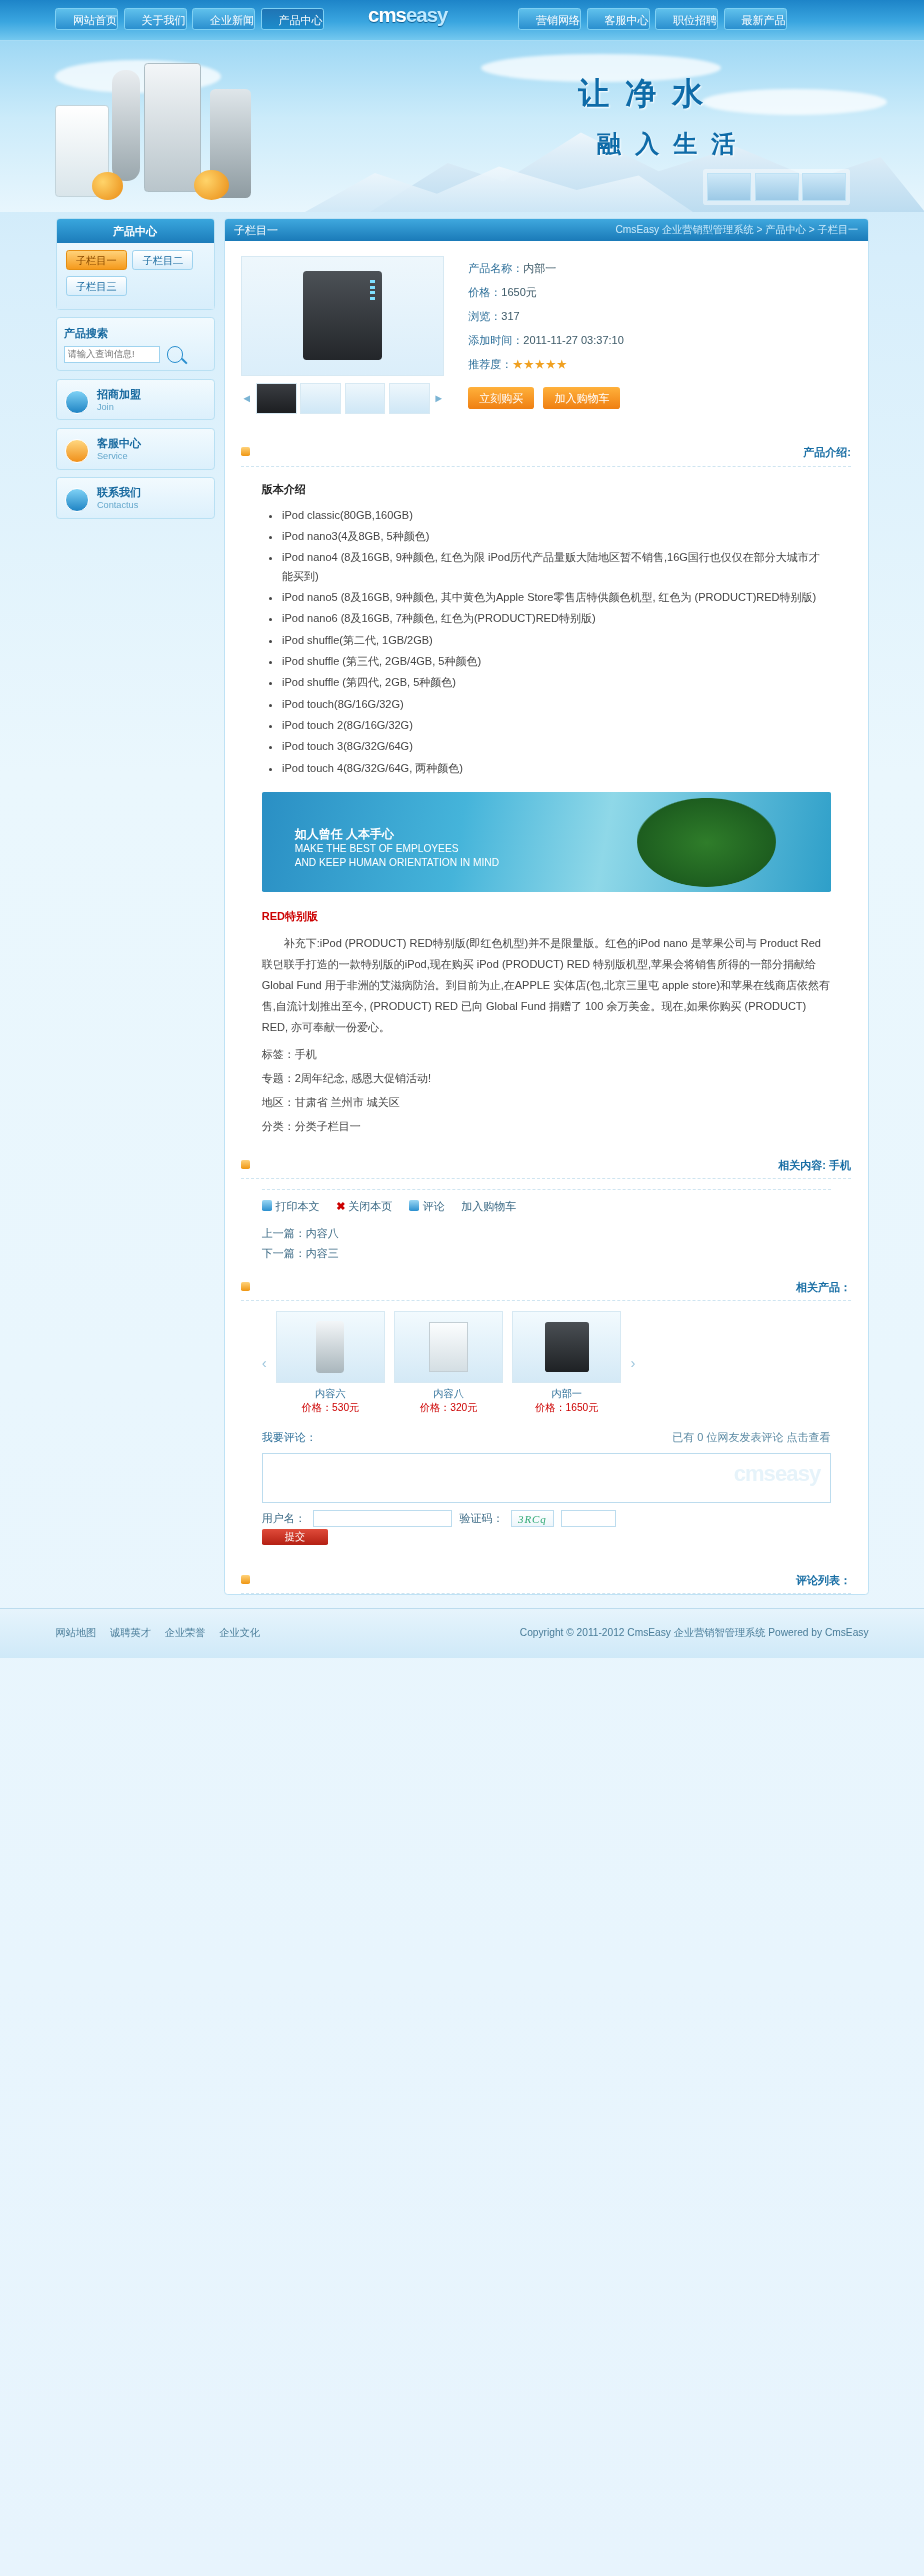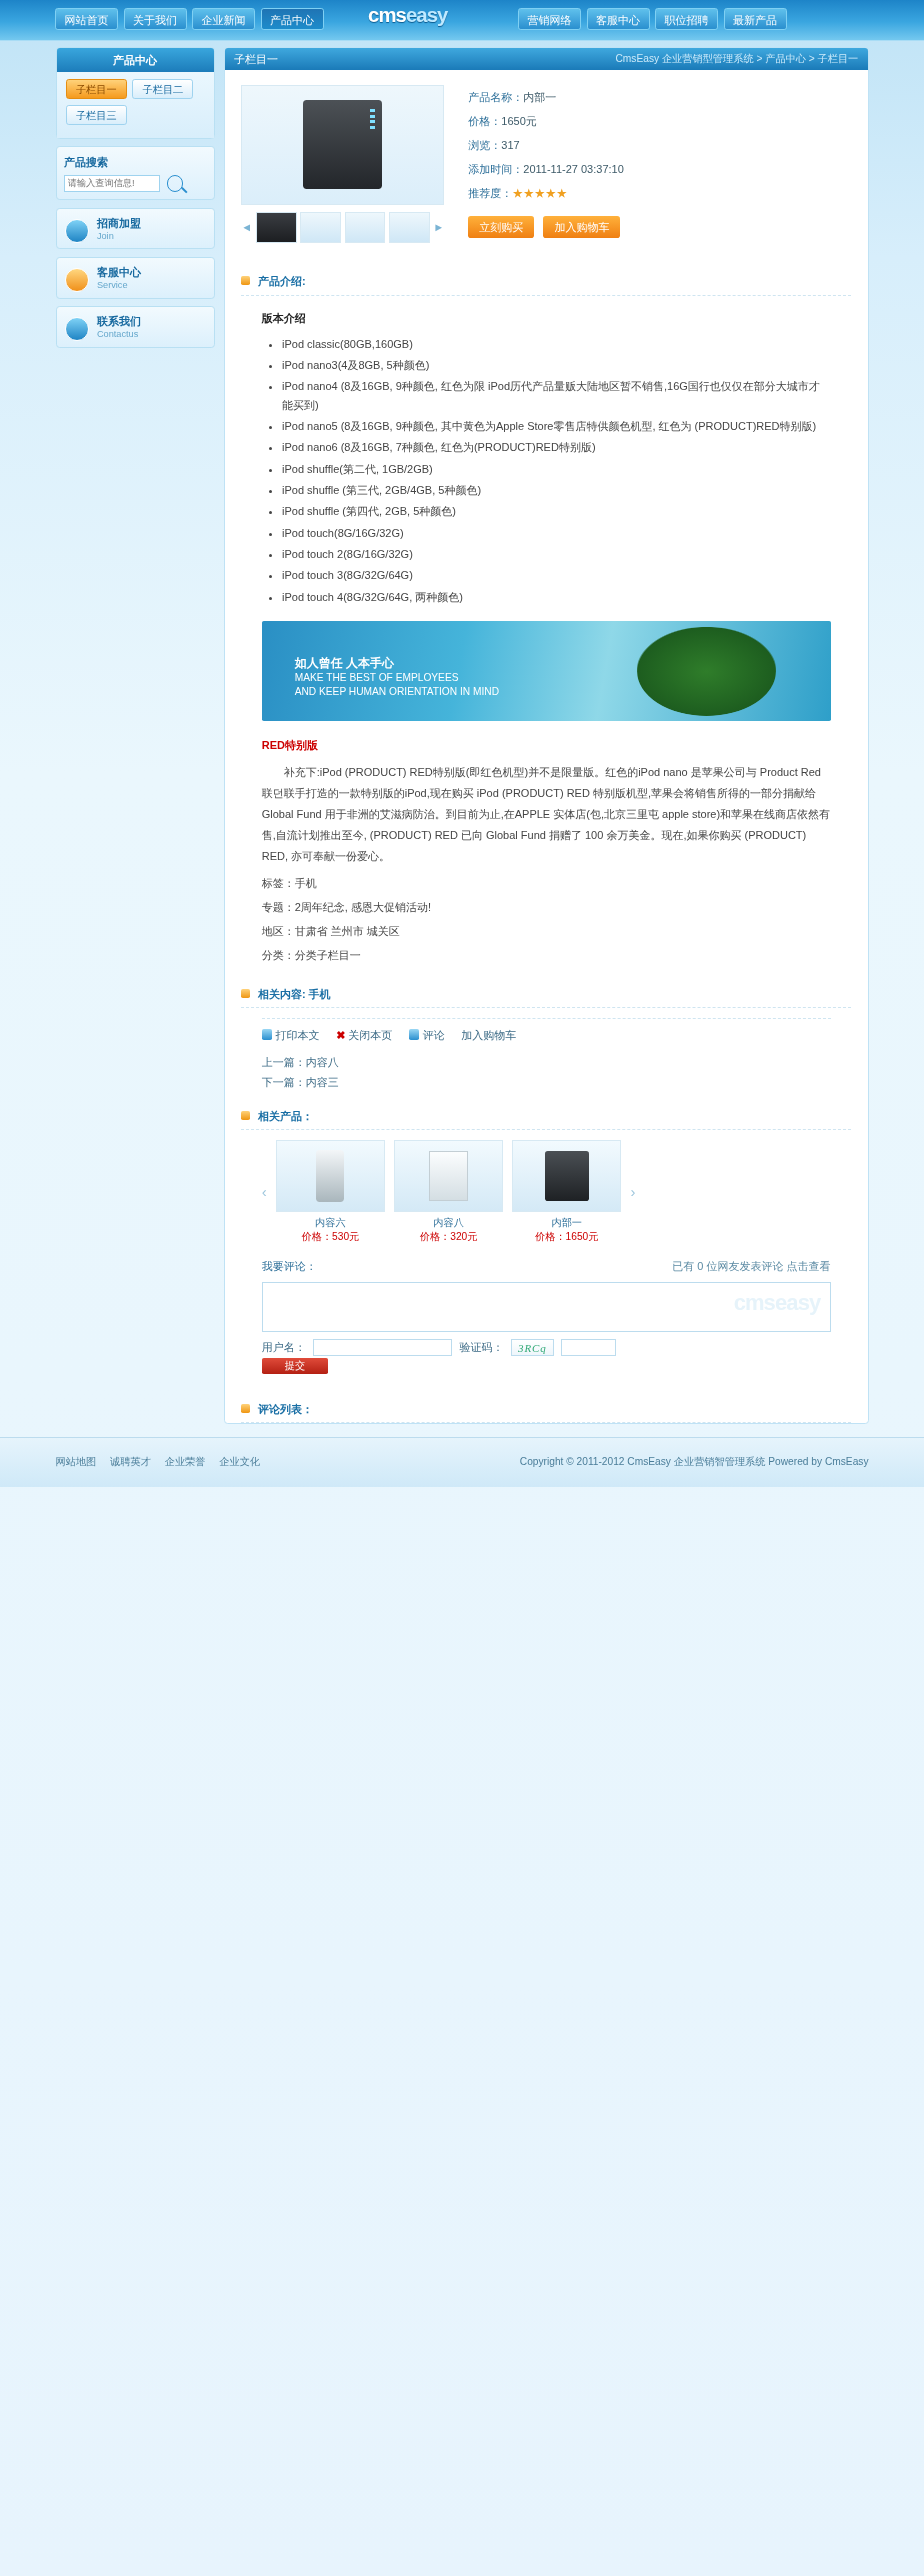--- a/index.html
+++ b/index.html
@@ -10,21 +10,21 @@
     font-size:11px;
     color:#333;
     background:#dff0fa;
   }
   .page { position:relative; width:924px; height:2576px; overflow:hidden;
           background:linear-gradient(#bfe3f6 0%, #d7eefb 10%, #eaf7fd 30%, #e7f4fd 100%); }
 
   
   .topbar { position:relative; height:41px; background:linear-gradient(#1d84c8,#3aa6e0 55%,#74c8ef); border-bottom:0.9px solid #a8dcf5;}
   .nav { position:absolute; left:55px; top:8.3px; display:flex; gap:5.5px; align-items:center;}
-  .nav-item { width:63px; height:22px; line-height:22px; text-align:center; color:#fff;
+  .nav-item { width:63px; height:22px; line-height:22px; text-align:right; color:#fff;
       font-size:11px; background:linear-gradient(#5fc0ec,#2a8fcf); border:0.9px solid #7fd0f3;
       border-radius:2.8px; cursor:pointer; }
   .nav-item.active { background:linear-gradient(#1f74b4,#1d8ccb); }
   .logo { position:absolute; left:368px; top:3.7px; width:111px; height:31px; }
   .logo .l1 { font-family:"Liberation Sans", sans-serif; font-weight:bold; font-size:20.3px;
               color:#ffffff; letter-spacing:-0.9px; text-shadow:0 0.9px 0.9px #0b5c91;}
   .logo .l2 { color:#bfe9ff; font-weight:bold; }
   .nav2 { position:absolute; left:518px; top:8.3px; display:flex; gap:5.5px; }
 
   
@@ -84,21 +84,21 @@
   .thumbrow .tb { width:41px; height:31px; border:0.9px solid #d7e9f3; background:linear-gradient(#eef7fc,#cfe7f6);}
   .info { flex:1; font-size:11px; color:#3d5a68; line-height:24px; }
   .info .lbl { color:#2d6f99; }
   .buybar { margin-top:11px; display:flex; gap:9.2px; }
   .btn-buy { height:22px; line-height:22px; padding:0 11px; color:#fff; border:none; border-radius:2.8px;
       background:linear-gradient(#ffb13b,#ef7f12); font-size:11px; cursor:pointer; }
   .btn-cart { height:22px; line-height:22px; padding:0 11px; color:#fff; border:none; border-radius:2.8px;
       background:linear-gradient(#ffb13b,#ef7f12); font-size:11px; cursor:pointer; }
 
   .sec-title { margin:11px 16.6px 0; padding:5.5px 0 5.5px 16.6px; border-bottom:0.9px dashed #cfe5f1;
-      color:#1a6fa5; font-weight:bold; font-size:11px; position:relative;}
+      color:#1a6fa5; font-weight:bold; font-size:11px; position:relative;text-align:right;}
   .sec-title:before { content:""; position:absolute; left:0; top:7.4px; width:9.2px; height:9.2px;
       background:linear-gradient(#ffd27a,#ef9612); border-radius:1.8px;}
   .body-txt { padding:13px 37px 0 37px; font-size:11px; color:#444; line-height:18.5px; }
   .body-txt h4 { font-size:11px; margin:0 0 7.4px; color:#222; }
   .body-txt ul { margin:0 0 7.4px 0; padding-left:20.3px; }
   .body-txt li { margin:2.8px 0; list-style:disc; }
   .red-h { color:#c00; font-weight:bold; margin:13px 0 7.4px; }
   .para { text-indent:22px; line-height:21px; }
   .island { margin:15px 0; width:100%; height:100px; border-radius:1.8px;
      background:linear-gradient(100deg,#2a8fc4 0%, #45b4da 35%, #8fd8e8 60%, #2e9fc9 100%); position:relative; overflow:hidden;}
@@ -158,20 +158,52 @@
       <span class="l1">cms</span><span class="l1 l2">easy</span>
     </div>
     <div class="nav2">
       <div class="nav-item">营销网络</div>
       <div class="nav-item">客服中心</div>
       <div class="nav-item">职位招聘</div>
       <div class="nav-item">最新产品</div>
     </div>
   </div>
 
+  <div class="banner">
+    <div class="sky-cloud" style="left:55px;top:18.5px;width:166px;height:33px;"></div>
+    <div class="sky-cloud" style="left:481px;top:13px;width:240px;height:28px;"></div>
+    <div class="sky-cloud" style="left:702px;top:48px;width:185px;height:26px;"></div>
+
+    <div style="position:absolute;left:370px;bottom:0;width:555px;height:102px;
+        background:linear-gradient(180deg,#ffffff 0%, #dfeef8 40%, #bcdcf0 100%);
+        clip-path:polygon(0% 100%, 14% 52%, 24% 70%, 38% 22%, 52% 60%, 66% 36%, 80% 68%, 92% 46%, 100% 100%);"></div>
+    <div style="position:absolute;left:305px;bottom:0;width:388px;height:65px;
+        background:linear-gradient(180deg,#ffffff,#cfe7f6);
+        clip-path:polygon(0% 100%, 18% 40%, 34% 72%, 50% 30%, 70% 66%, 86% 44%, 100% 100%); opacity:.9;"></div>
+
+    <div class="products-img">
+      <div class="dev" style="position:absolute;left:0;top:44px;width:54px;height:92px;background:linear-gradient(#ffffff,#d9e5ea);border:0.9px solid #c3d4db;"></div>
+      <div class="dev" style="position:absolute;left:57px;top:9.2px;width:28px;height:111px;background:linear-gradient(#e9edf0,#9aa7ad);border-radius:13px;"></div>
+      <div class="dev" style="position:absolute;left:89px;top:1.8px;width:57px;height:129px;background:linear-gradient(#f3f6f8,#b9c5cb);border:0.9px solid #aebec5;"></div>
+      <div class="dev" style="position:absolute;left:155px;top:28px;width:41px;height:109px;background:linear-gradient(#dfe6ea,#8e9ba1);border-radius:5.5px;"></div>
+      <div class="dev" style="position:absolute;left:37px;top:111px;width:31px;height:28px;background:radial-gradient(circle at 35% 35%,#ffd46a,#e98a12);border-radius:50%;"></div>
+      <div class="dev" style="position:absolute;left:139px;top:109px;width:35px;height:30px;background:radial-gradient(circle at 35% 35%,#ffd46a,#e98a12);border-radius:50%;"></div>
+    </div>
+
+    <div class="banner-title">
+      <div class="t1">让 净 水</div>
+      <div class="t2">融 入 生 活</div>
+    </div>
+
+    <div class="thumbs">
+      <div class="th"></div>
+      <div class="th"></div>
+      <div class="th"></div>
+    </div>
+  </div>
 
   <div class="wrap">
 
     <div class="sidebar">
       <div class="panel">
         <div class="panel-head">产品中心</div>
         <div class="cat-list">
           <div class="cat-row">
             <div class="cat sel">子栏目一</div>
             <div class="cat">子栏目二</div>

